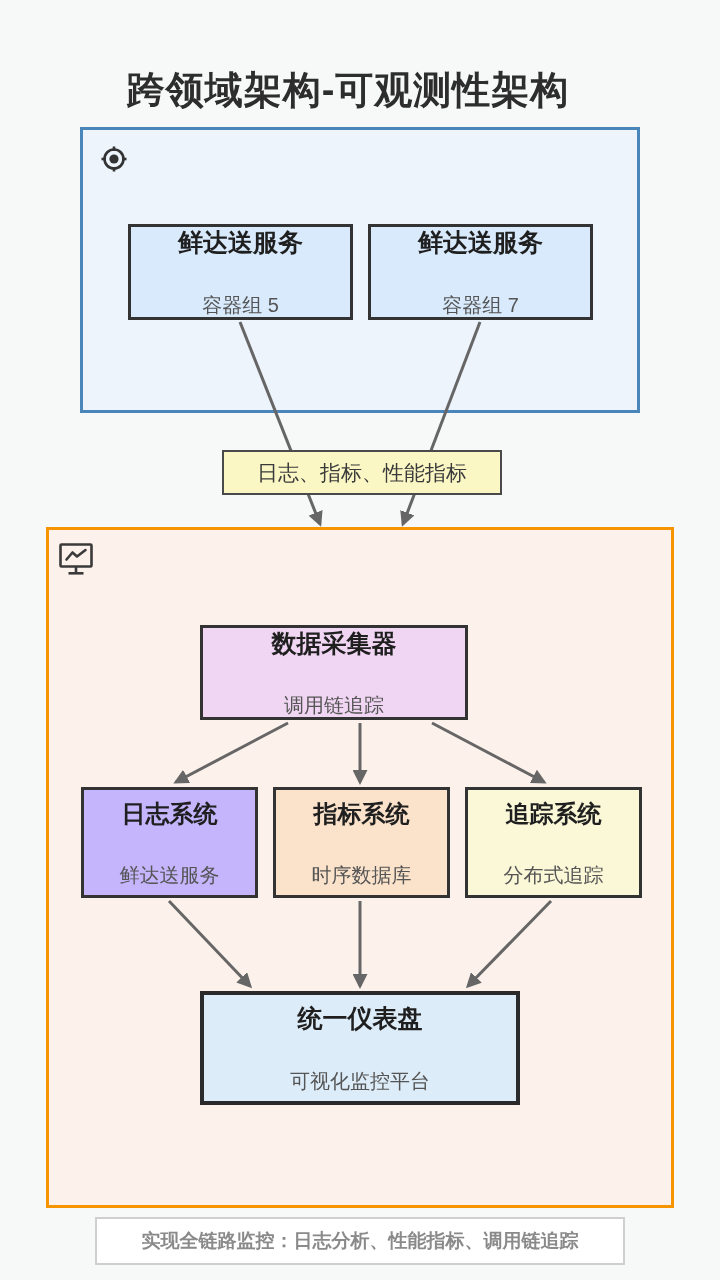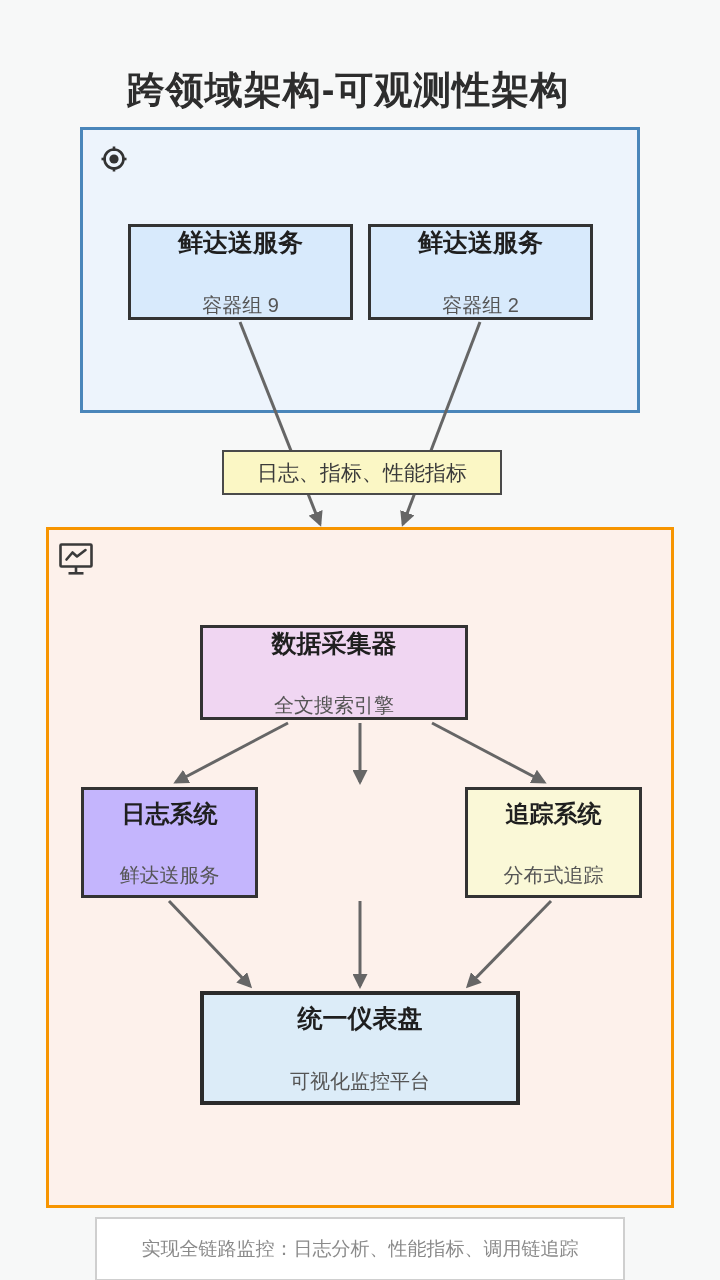--- a/index.html
+++ b/index.html
@@ -105,27 +105,28 @@
   #logs-box .node-title, #metrics-box .node-title, #traces-box .node-title { font-size: 24px; }
 
   #dashboard-box {
     left: 200px; top: 991px; width: 320px; height: 114px;
     background: #dcecf8;
     border-width: 4px;
     border-color: #2b2b2b;
   }
 
   #footer-note {
-    left: 95px; top: 1217px; width: 530px; height: 64px;
+    left: 95px; top: 1217px; width: 530px; height: 48px;
     z-index: 3;
     background: #ffffff;
     border: 2px solid #cfcfcf;
     display: flex; align-items: center; justify-content: center;
     font-size: 19px;
     color: #8a8a8a;
+    font-weight: bold;
   }
 </style>
 </head>
 <body>
 
 <div id="stage">
 
   <h1 class="abs" id="page-title">跨领域架构-可观测性架构</h1>
 
   <div class="abs container" id="app-group-container"></div>
@@ -160,48 +161,52 @@
       <line x1="14" y1="1.5" x2="14" y2="6" stroke="#333333" stroke-width="2.6"></line>
       <line x1="14" y1="22" x2="14" y2="26.5" stroke="#333333" stroke-width="2.6"></line>
       <line x1="1.5" y1="14" x2="6" y2="14" stroke="#333333" stroke-width="2.6"></line>
       <line x1="22" y1="14" x2="26.5" y2="14" stroke="#333333" stroke-width="2.6"></line>
     </svg>
   </span>
   <div class="abs container-header" id="app-group-header" style="left:80px; top:148px; width:560px;">应用容器组（在容器编排平台中）</div>
 
   <div class="abs node" id="pod-1">
     <div class="node-title">鲜达送服务</div>
-    <div class="node-subtitle">容器组 9</div>
+    <div class="node-subtitle">容器组 5</div>
   </div>
   <div class="abs node" id="pod-2">
     <div class="node-title">鲜达送服务</div>
-    <div class="node-subtitle">容器组 2</div>
+    <div class="node-subtitle">容器组 7</div>
   </div>
 
   <div class="abs" id="data-flow-label">日志、指标、性能指标</div>
 
   <span class="corner-icon abs" id="monitor-icon">
     <svg width="36" height="34" viewBox="0 0 36 34" fill="none">
       <rect x="2.5" y="2.5" width="31" height="22" rx="1" stroke="#3a3a3a" stroke-width="2.6"></rect>
       <polyline points="8.5,17.5 14.5,10.5 19,14.5 27.5,8" stroke="#3a3a3a" stroke-width="2.6" stroke-linejoin="round" stroke-linecap="round"></polyline>
       <line x1="18" y1="24.5" x2="18" y2="30.5" stroke="#3a3a3a" stroke-width="2.6"></line>
       <line x1="10.5" y1="31.3" x2="25.5" y2="31.3" stroke="#3a3a3a" stroke-width="2.6"></line>
     </svg>
   </span>
   <div class="abs container-header" id="observability-header" style="left:46px; top:548px; width:628px;">可观测性平台</div>
 
   <div class="abs node" id="collector-box">
     <div class="node-title">数据采集器</div>
-    <div class="node-subtitle">全文搜索引擎</div>
+    <div class="node-subtitle">调用链追踪</div>
   </div>
 
   <div class="abs node" id="logs-box">
     <div class="node-title">日志系统</div>
     <div class="node-subtitle">鲜达送服务</div>
   </div>
+  <div class="abs node" id="metrics-box">
+    <div class="node-title">指标系统</div>
+    <div class="node-subtitle">时序数据库</div>
+  </div>
   <div class="abs node" id="traces-box">
     <div class="node-title">追踪系统</div>
     <div class="node-subtitle">分布式追踪</div>
   </div>
 
   <div class="abs node" id="dashboard-box">
     <div class="node-title">统一仪表盘</div>
     <div class="node-subtitle">可视化监控平台</div>
   </div>
 

